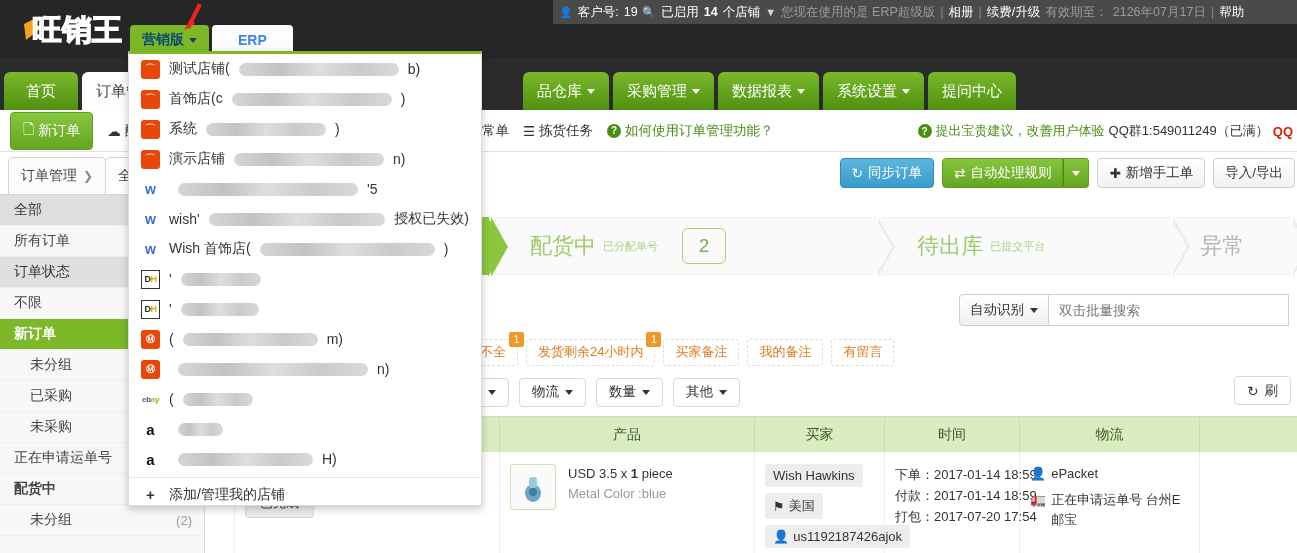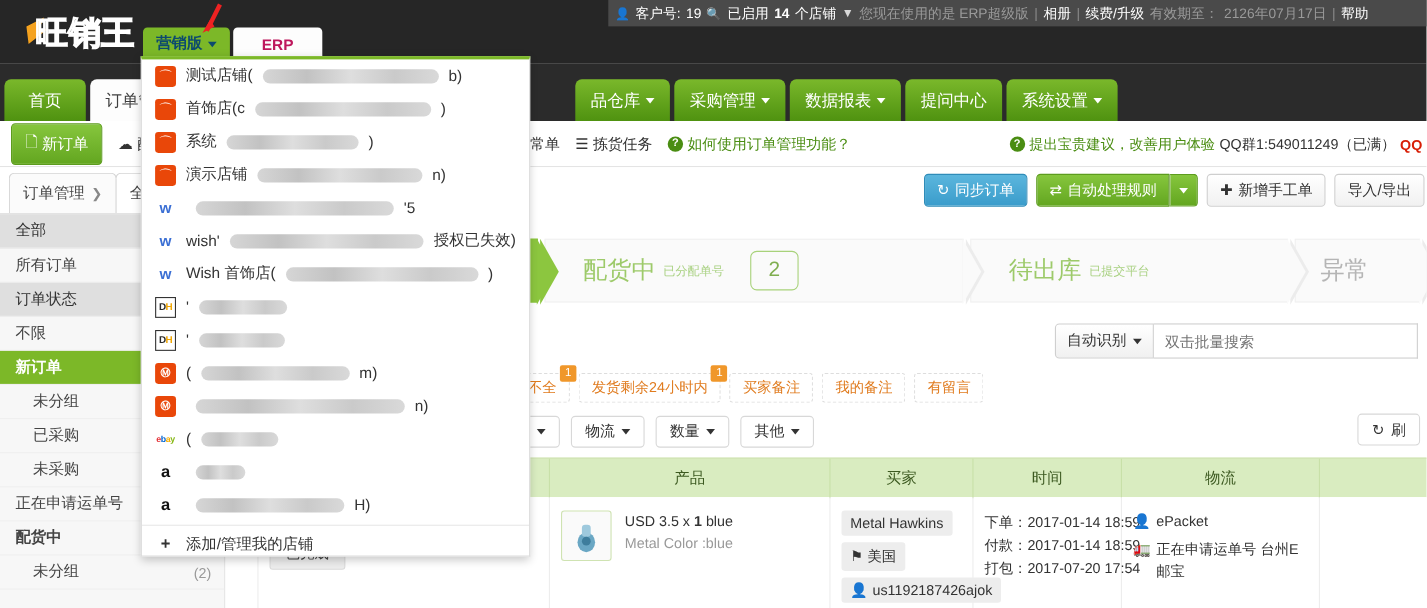--- a/index.html
+++ b/index.html
@@ -33,21 +33,21 @@
   #logo svg { display:block; }
 
   
   #vertabs { position:absolute; left:130px; top:25px; height:30px; display:flex; z-index:60;}
   .vtab {
     height:30px; padding:0 12px; display:flex; align-items:center; gap:5px;
     font-size:14px; font-weight:bold; border-radius:4px 4px 0 0;
     cursor:pointer;
   }
   .vtab.active { background:#7cb828; color:#0c4a6e; }
-  .vtab.inactive { background:#fdfdfd; color:#be185d; margin-left:3px; padding:0 26px; }
+  .vtab.inactive { background:#fdfdfd; color:#3b82f6; margin-left:3px; padding:0 26px; }
   .caret-d { width:0;height:0;border-left:4px solid transparent;border-right:4px solid transparent;border-top:5px solid currentColor; display:inline-block;}
   
   #redarrow { position:absolute; left:178px; top:2px; width:30px; height:30px; z-index:70;}
 
   
   #navbar {
     position:absolute; left:0; top:58px; width:1297px; height:52px;
     background:#2b2b2b;
   }
   #navinner { position:absolute; left:0; top:6px; height:46px; display:flex; align-items:flex-end; gap:4px; padding-left:4px;}
@@ -296,25 +296,25 @@
     </div>
     <div class="navitem">
       <span>采购管理</span>
       <i class="caret-d"></i>
     </div>
     <div class="navitem">
       <span>数据报表</span>
       <i class="caret-d"></i>
     </div>
     <div class="navitem">
-      <span>提问中心</span>
-    </div>
-    <div class="navitem">
       <span>系统设置</span>
       <i class="caret-d"></i>
+    </div>
+    <div class="navitem">
+      <span>提问中心</span>
     </div>
   </div>
 </div>
 
 <div id="page">
 
   <div id="actionbar">
     <div class="btn-new">
       <span>🗋</span>
       <span>新订单</span>
@@ -541,27 +541,27 @@
         <div class="td" style="width:255px;display:flex;gap:12px">
           <div class="thumb">
             <svg width="34" height="34" viewBox="0 0 34 34">
               <ellipse cx="17" cy="23" rx="8" ry="9" fill="#6aa7c4"></ellipse>
               <rect x="13" y="7" width="8" height="11" rx="3" fill="#9ec9dd"></rect>
               <circle cx="17" cy="22" r="4" fill="#3e7d9c"></circle>
             </svg>
           </div>
           <div>
             <div style="line-height:20px">
-              <span>USD 3.5 x </span><b>1</b><span> blue</span>
+              <span>USD 3.5 x </span><b>1</b><span> piece</span>
             </div>
             <div class="small-muted" style="line-height:20px">Metal Color :blue</div>
           </div>
         </div>
         <div class="td" style="width:130px">
-          <span class="pill">Metal Hawkins</span>
+          <span class="pill">Wish Hawkins</span>
           <span class="pill">
             <span>⚑</span>
             <span>美国</span>
           </span>
           <span class="pill">
             <span>👤</span>
             <span>us1192187426ajok</span>
           </span>
         </div>
         <div class="td" style="width:135px">

